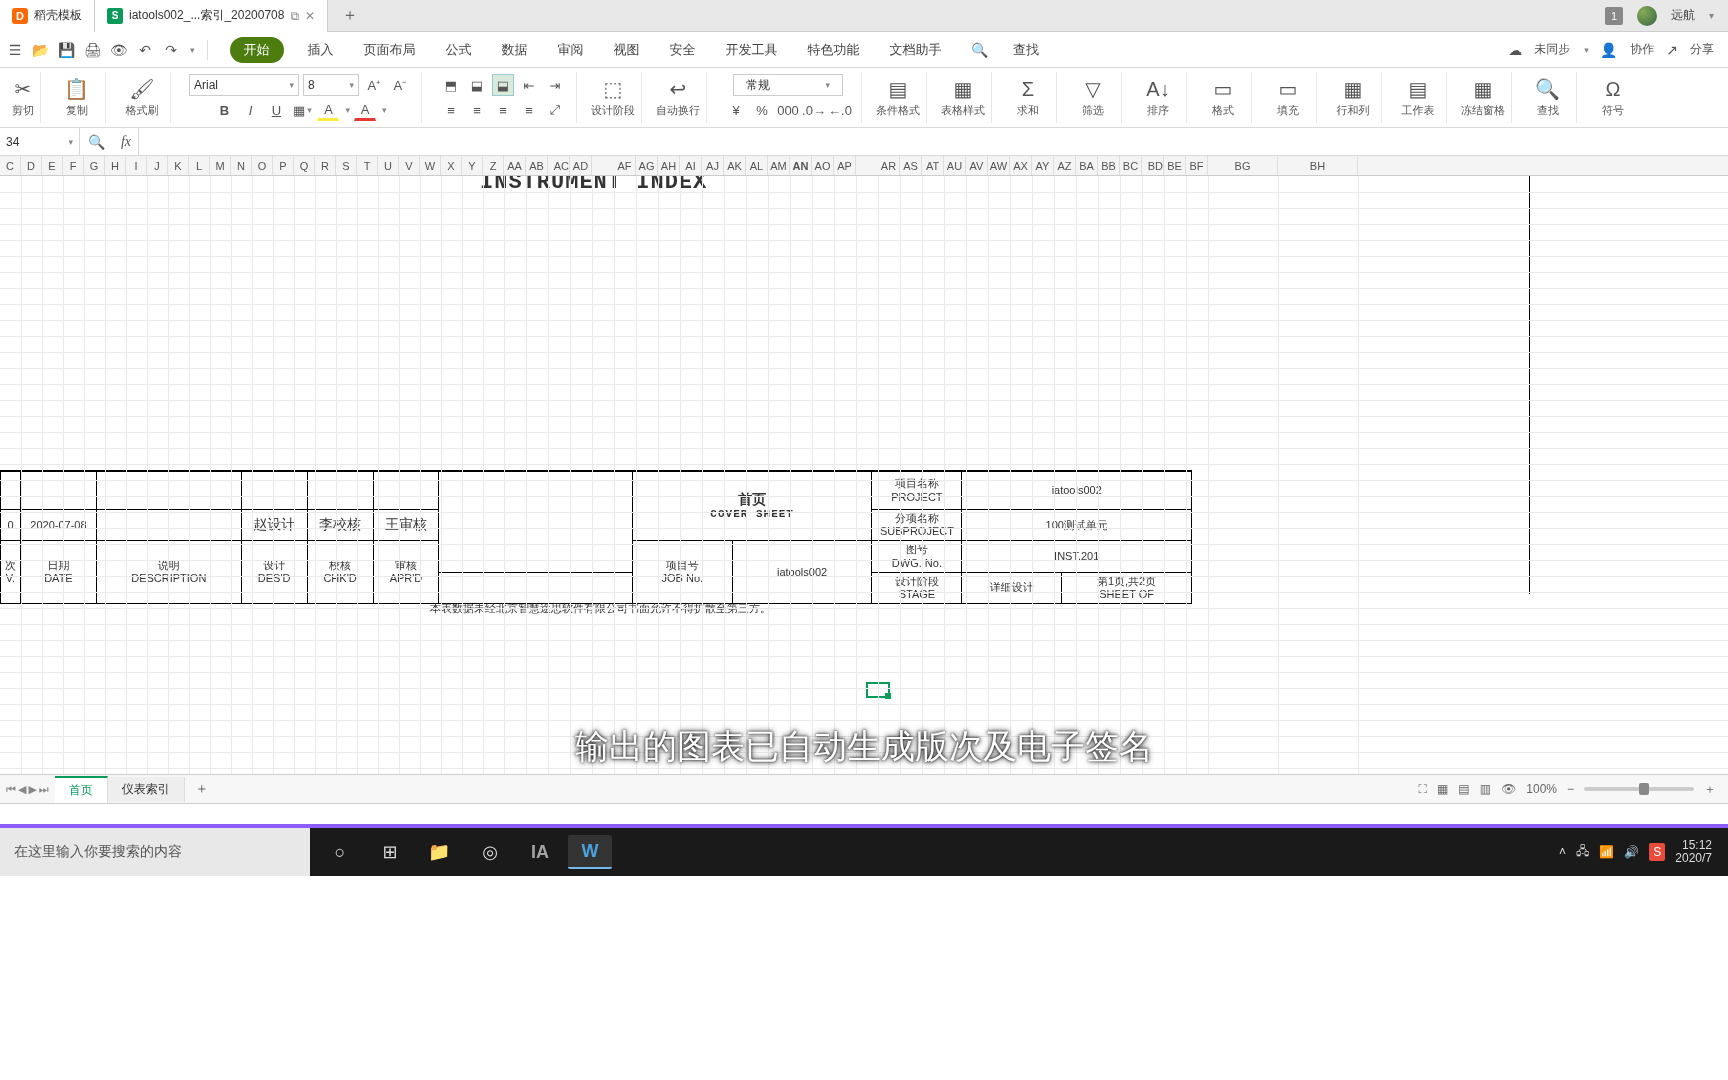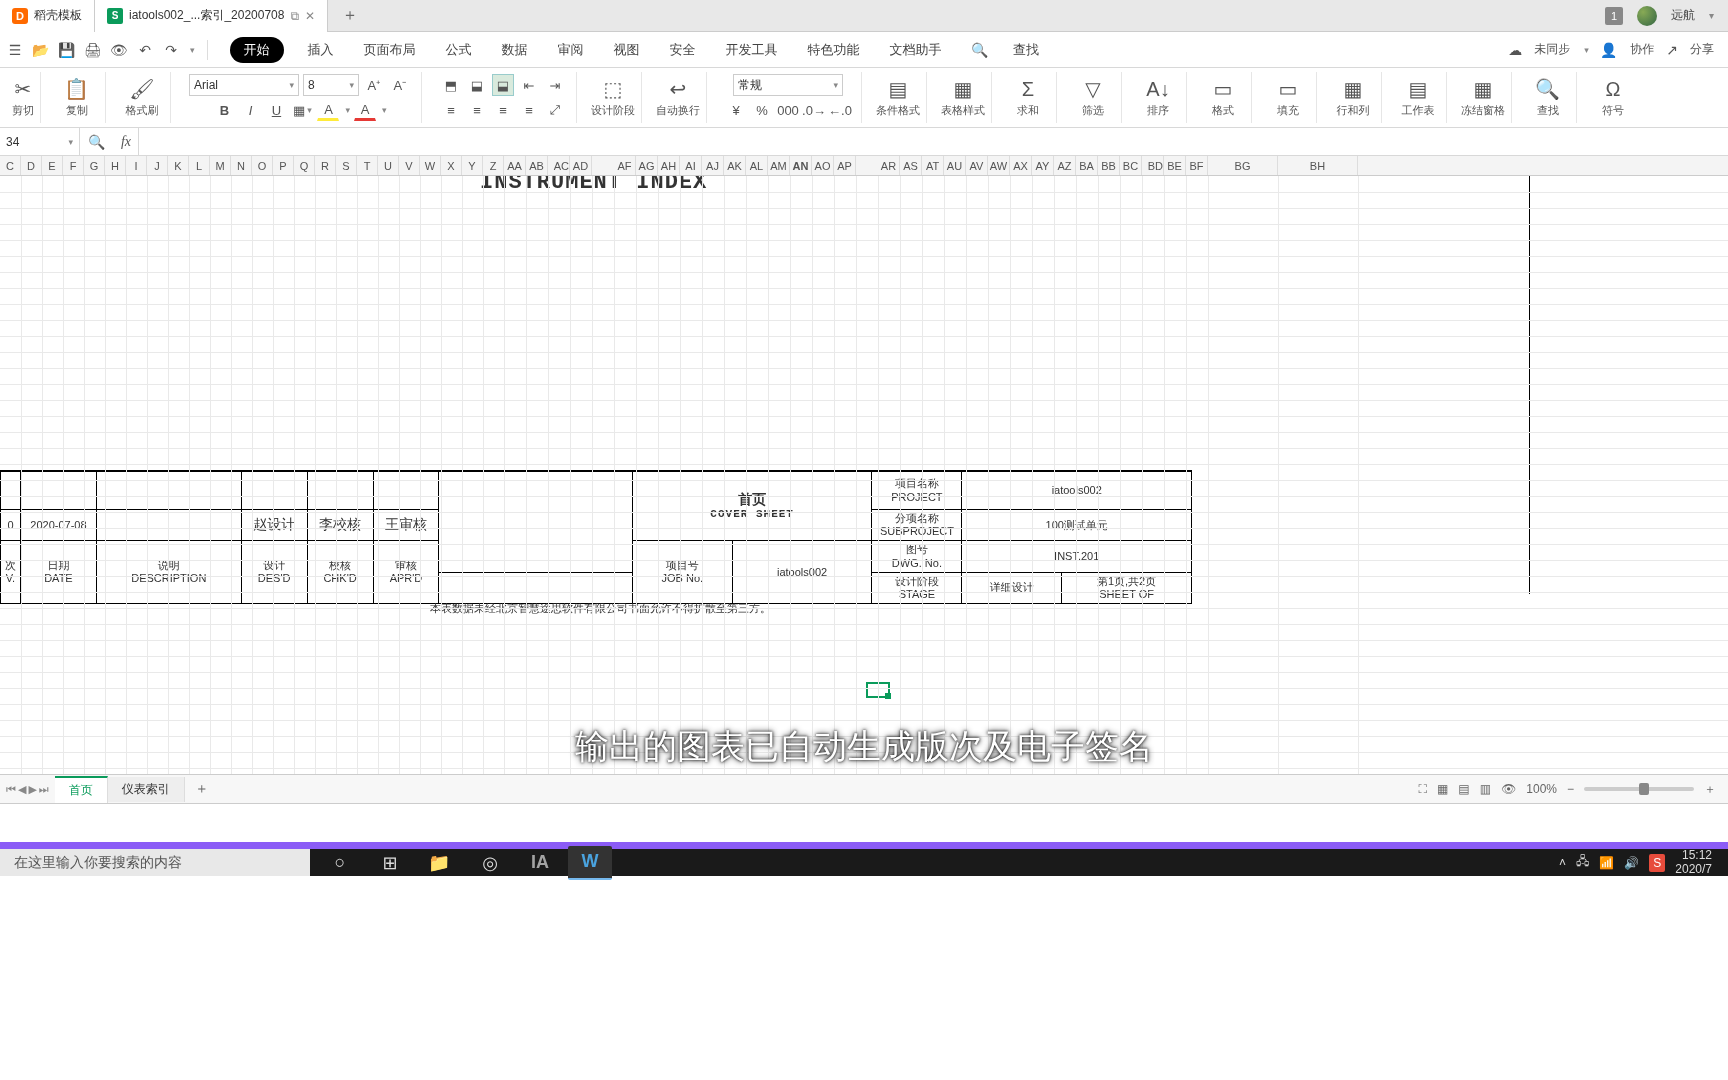--- a/index.html
+++ b/index.html
@@ -21,41 +21,41 @@
 .username { font-size: 12px; color: #444; }
 .dropdown-caret { color: #888; font-size: 10px; }
 
 
 .toolbar-row { height: 36px; display: flex; align-items: center; padding: 0 6px; gap: 4px; border-bottom: 1px solid #d8d8d8; }
 .qat { display: flex; align-items: center; gap: 8px; padding-right: 6px; }
 .qat .ico { width: 18px; height: 18px; display: inline-flex; align-items: center; justify-content: center; color: #555; font-size: 14px; }
 .qat .sep { width: 1px; height: 20px; background: #ddd; margin: 0 4px; }
 .menus { display: flex; align-items: center; gap: 18px; padding-left: 8px; }
 .menu-item { font-size: 13px; color: #444; padding: 4px 6px; border-radius: 4px; cursor: pointer; }
-.menu-item.active { background: #000000; color: #fff; padding: 4px 14px; border-radius: 14px; }
+.menu-item.active { background: #4d7c0f; color: #fff; padding: 4px 14px; border-radius: 14px; }
 .search-ico { font-size: 14px; color: #666; margin-left: 6px; }
 .toolbar-row .spacer { flex: 1; }
 .toolbar-row .right { display: flex; align-items: center; gap: 12px; font-size: 12px; color: #555; padding-right: 8px; }
 .toolbar-row .right .ico { font-size: 14px; }
 
 
 .ribbon { height: 60px; border-bottom: 1px solid #d8d8d8; display: flex; align-items: stretch; padding: 4px 6px; gap: 8px; }
 .rgroup { display: flex; flex-direction: column; align-items: center; justify-content: center; padding: 0 6px; border-right: 1px solid #e6e6e6; }
 .rgroup:last-child { border-right: none; }
 .rgroup .row { display: flex; align-items: center; gap: 4px; }
 .rgroup .lbl { font-size: 11px; color: #555; margin-top: 2px; }
 .bigbtn { display: flex; flex-direction: column; align-items: center; justify-content: center; width: 44px; }
 .bigbtn .ico { font-size: 20px; color: #555; }
 .bigbtn .lbl { font-size: 11px; color: #555; margin-top: 2px; white-space: nowrap; }
 .font-select { width: 110px; height: 22px; border: 1px solid #ccc; font-size: 12px; padding: 0 4px; background: #fff; display: flex; align-items: center; justify-content: space-between; }
 .size-select { width: 56px; height: 22px; border: 1px solid #ccc; font-size: 12px; padding: 0 4px; background: #fff; display: flex; align-items: center; justify-content: space-between; }
 .smallbtn { width: 22px; height: 22px; display: inline-flex; align-items: center; justify-content: center; color: #555; font-size: 13px; border: 1px solid transparent; }
 .smallbtn.on { background: #d9eadd; border: 1px solid #9cc; }
 .caret { font-size: 9px; color: #888; margin-left: 2px; }
-.numfmt { width: 110px; height: 22px; border: 1px solid #ccc; font-size: 12px; padding: 0 4px; background: #fff; display: flex; align-items: center; justify-content: space-between; }
+.numfmt { width: 110px; height: 22px; border: 1px solid #ccc; font-size: 12px; padding: 0 12px; background: #fff; display: flex; align-items: center; justify-content: space-between; }
 
 
 .fx-row { height: 28px; border-bottom: 1px solid #d8d8d8; display: flex; align-items: center; }
 .namebox { width: 80px; height: 100%; border-right: 1px solid #d8d8d8; display: flex; align-items: center; justify-content: space-between; padding: 0 6px; font-size: 12px; }
 .fx-zoom { width: 34px; display: flex; align-items: center; justify-content: center; font-size: 14px; color: #555; }
 .fx-label { width: 24px; font-style: italic; font-family: "Times New Roman", serif; font-size: 14px; color: #555; text-align: center; }
 .fx-input { flex: 1; height: 100%; border-left: 1px solid #d8d8d8; padding: 0 6px; }
 
 
 .colhdr { height: 20px; display: flex; border-bottom: 1px solid #ccc; background: #f4f4f4; }
@@ -86,21 +86,21 @@
 .sheettabs .add { padding: 0 10px; color: #666; font-size: 14px; }
 .sheettabs .spacer { flex: 1; }
 .sheettabs .right { display: flex; align-items: center; gap: 10px; padding-right: 12px; color: #666; }
 .zoom-slider { width: 110px; height: 4px; background: #ccc; position: relative; border-radius: 2px; }
 .zoom-slider .thumb { position: absolute; left: 50%; top: -4px; width: 10px; height: 12px; background: #888; border-radius: 2px; }
 
 
 .caption { position: absolute; left: 50%; top: 770px; transform: translate(-50%, -100%); font-size: 34px; color: #fff; font-weight: 500; text-shadow: 0 0 6px rgba(0,0,0,.9), 0 0 3px #000; white-space: nowrap; }
 
 
-.winbar { position: absolute; left: 0; right: 0; bottom: 204px; height: 34px; background: #e8e8e8; border-top: 7px solid #8b5cf6; display: flex; align-items: center; }
+.winbar { position: absolute; left: 0; right: 0; bottom: 204px; height: 52px; background: #e8e8e8; border-top: 4px solid #8b5cf6; display: flex; align-items: center; }
 .winbar .search { flex: 0 0 310px; height: 100%; display: flex; align-items: center; padding: 0 14px; font-size: 14px; color: #555; }
 .winbar .taskbar { height: 100%; background: #1a1a1a; flex: 1; display: flex; align-items: center; padding: 0 8px; gap: 6px; }
 .winbar .ticon { width: 44px; height: 34px; display: flex; align-items: center; justify-content: center; color: #ddd; font-size: 18px; border-radius: 2px; }
 .winbar .ticon.active { background: #333; border-bottom: 2px solid #76b9ed; }
 .winbar .spacer { flex: 1; }
 .winbar .tray { display: flex; align-items: center; gap: 10px; color: #ddd; font-size: 12px; padding-right: 8px; }
 .winbar .clock { text-align: right; line-height: 1.1; }
 </style>
 </head>
 <body>

